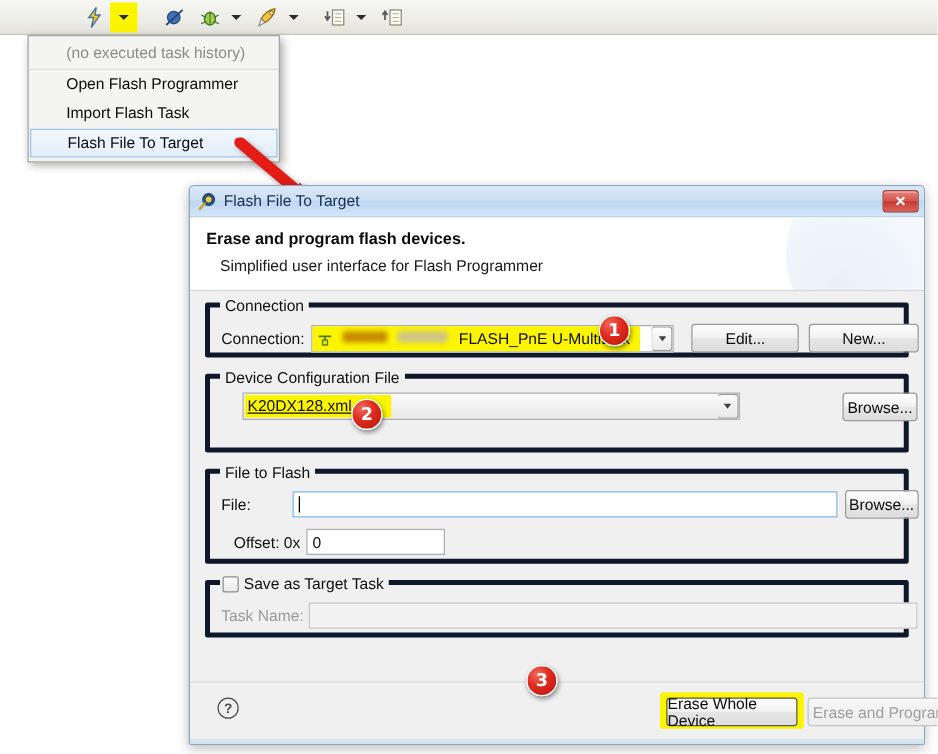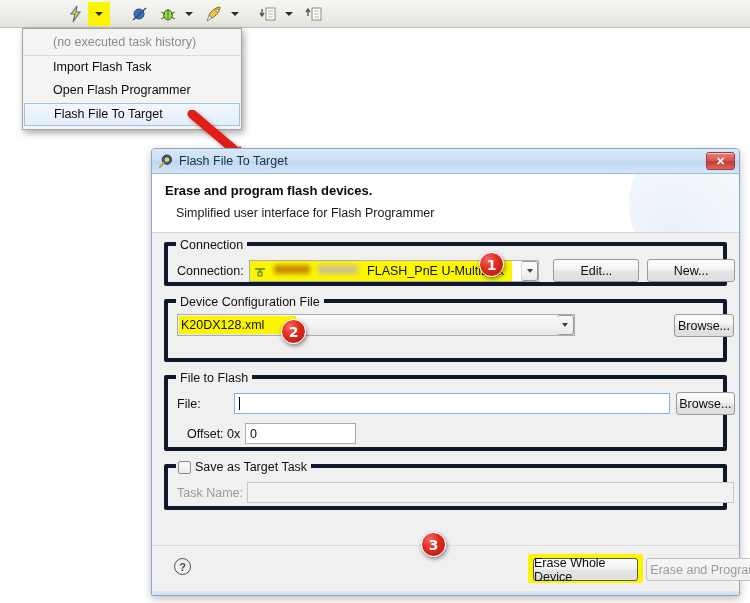--- a/index.html
+++ b/index.html
@@ -20,21 +20,21 @@
   }
   .tb-item { position: absolute; top: 2px; height: 24px; display: flex; align-items: center; justify-content: center; }
   .tb-hl { background: #fbf500; }
   .arrow-dn {
     width: 0; height: 0; border-left: 4px solid transparent; border-right: 4px solid transparent;
     border-top: 4px solid #2b2b2b;
   }
 
   
   .menu {
-    position: absolute; left: 22px; top: 28px; width: 220px;
+    position: absolute; left: 22px; top: 28px; width: 202px;
     background: #f4f4f2; border: 1px solid #a6a6a0;
     box-shadow: 2px 3px 7px rgba(0,0,0,.34);
     font-size: 12.5px; color: #101010;
     padding: 1px 0 2px 0;
   }
   .menu-header {
     padding: 5px 6px 6px 30px; color: #8b8b8b; font-size: 12.5px;
     border-bottom: 1px solid #dcdcd8;
   }
   .menu-item { padding: 4px 6px 4px 30px; font-size: 12.5px; color: #0c0c0c; line-height: 15px; }
@@ -226,22 +226,22 @@
         <line x1="9" y1="6" x2="14" y2="6" stroke="#a8a898" stroke-width=".8"></line>
         <line x1="9" y1="9" x2="14" y2="9" stroke="#a8a898" stroke-width=".8"></line>
         <line x1="9" y1="12" x2="14" y2="12" stroke="#a8a898" stroke-width=".8"></line>
         <path d="M3 11 L3 5 M1 7 L3 4 L5 7" fill="none" stroke="#5a5a5a" stroke-width="1.4"></path>
       </svg>
     </div>
   </div>
 
   <div class="menu">
     <div class="menu-header">(no executed task history)</div>
+    <div class="menu-item">Open Flash Programmer</div>
     <div class="menu-item">Import Flash Task</div>
-    <div class="menu-item">Open Flash Programmer</div>
     <div class="menu-item sel">Flash File To Target</div>
   </div>
 
   <svg class="red-arrow" width="110" height="62" viewBox="0 0 110 62">
     <defs>
       <filter id="ash" x="-30%" y="-30%" width="170%" height="170%">
         <feDropShadow dx="2" dy="2" stdDeviation="2" flood-color="#000" flood-opacity=".35"></feDropShadow>
       </filter>
     </defs>
     <g filter="url(#ash)">
@@ -291,22 +291,22 @@
           </div>
 
           <div class="btn" style="width:88px; margin-left:14px;">Edit...</div>
           <div class="btn" style="width:90px; margin-left:8px;">New...</div>
         </div>
       </div>
 
       <div class="group" style="height:63px; margin-top:13px;">
         <span class="glabel">Device Configuration File</span>
 
-        <div class="combo" style="position:absolute; left:9px; top:11px; width:398px;
-                                  background: linear-gradient(to bottom,#fafafa,#e9e9e9);">
+        <div class="combo" style="position:absolute; left:26px; top:11px; width:398px;
+                                  background: linear-gradient(to bottom,#fafafa,#e9e9e9); text-decoration: underline;">
           <div class="hl" style="position:absolute; left:1px; top:1px; width:117px; height:18px;"></div>
           <div class="txt" style="position:relative; z-index:2;">K20DX128.xml</div>
           <div class="btn" style="background:transparent;border-left:none;">
             <span class="cb-arrow"></span>
           </div>
         </div>
         <div class="btn" style="position:absolute; left:506px; top:11px; width:60px;">Browse...</div>
 
       </div>
 

